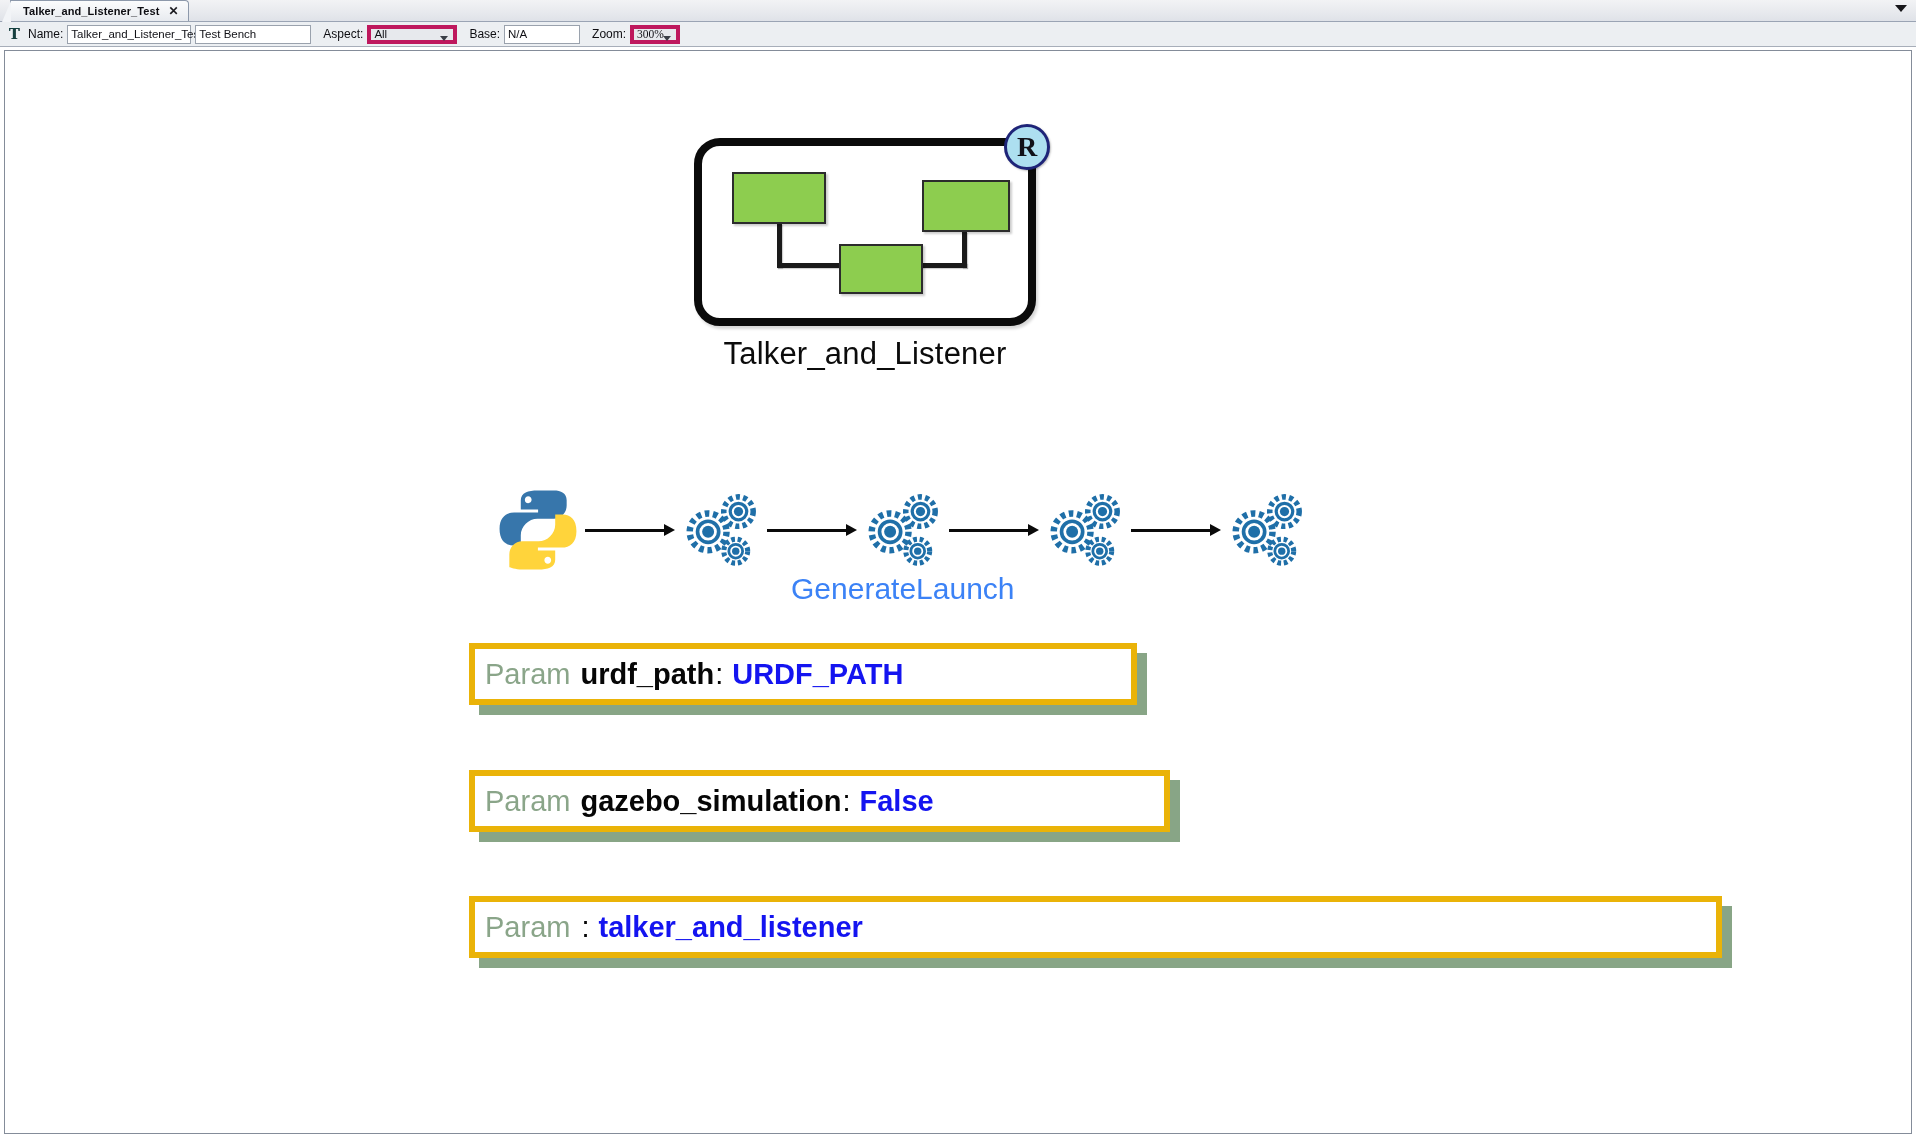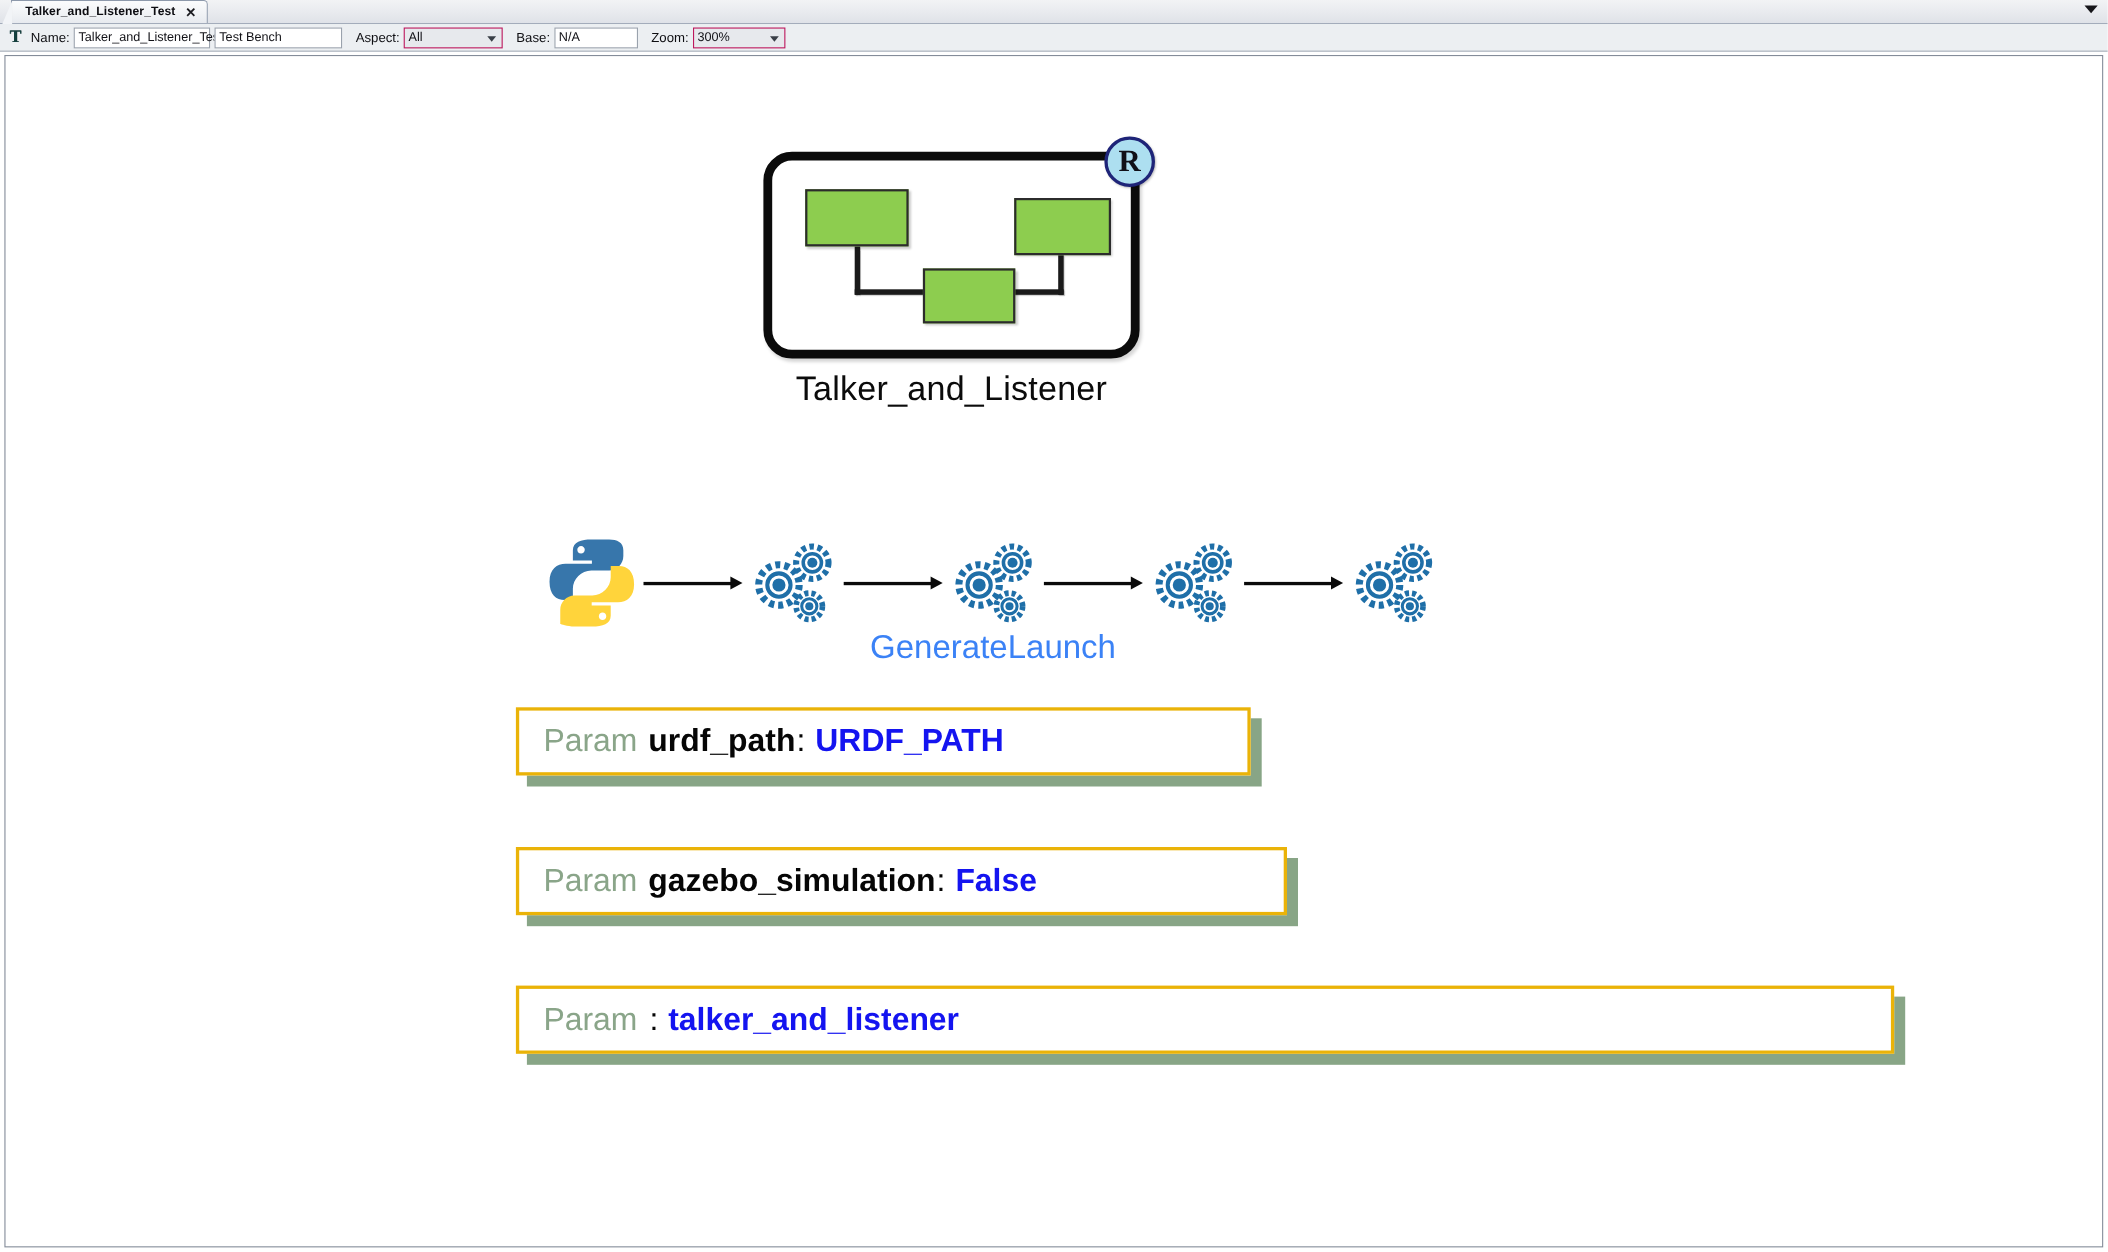--- a/index.html
+++ b/index.html
@@ -95,31 +95,31 @@
     font-size: 11.5px;
     color: #111116;
     padding: 0 3px;
     line-height: 17px;
   }
   .tb-input.name   { width: 124px; }
   .tb-input.bench  { width: 116px; }
   .tb-input.base   { width: 76px; }
   .tb-select {
     height: 19px;
-    border: 1px solid #be185d;
+    border: 4px solid #be185d;
     background: #e7e9ed;
     font-size: 11.5px;
     color: #111116;
     padding: 0 3px;
     line-height: 17px;
     display: flex; align-items: center;
     position: relative;
   }
   .tb-select.aspect { width: 90px; }
-  .tb-select.zoom   { width: 84px; }
+  .tb-select.zoom   { width: 50px; font-family: Liberation Serif, serif; }
   .tb-select .chev {
     position: absolute; right: 5px; top: 7px;
     width: 0; height: 0;
     border-left: 4px solid transparent;
     border-right: 4px solid transparent;
     border-top: 5px solid #3a3f47;
   }
   .tb-gap { width: 10px; }
   .tb-gap-sm { width: 4px; }
 
@@ -234,24 +234,24 @@
   
   .banner {
     position: absolute;
     height: 72px;
   }
   .banner-body {
     position: absolute;
     left: 0; top: 0;
     right: 10px; bottom: 10px;
     background: #ffffff;
-    border: 3px solid #eab308;
+    border: 6px solid #eab308;
     display: flex;
     align-items: center;
-    padding-left: 22px;
+    padding-left: 10px;
     white-space: nowrap;
     z-index: 2;
   }
   .banner-shadow {
     position: absolute;
     left: 10px; top: 10px;
     right: 0; bottom: 0;
     background: #88a586;
     z-index: 1;
   }

